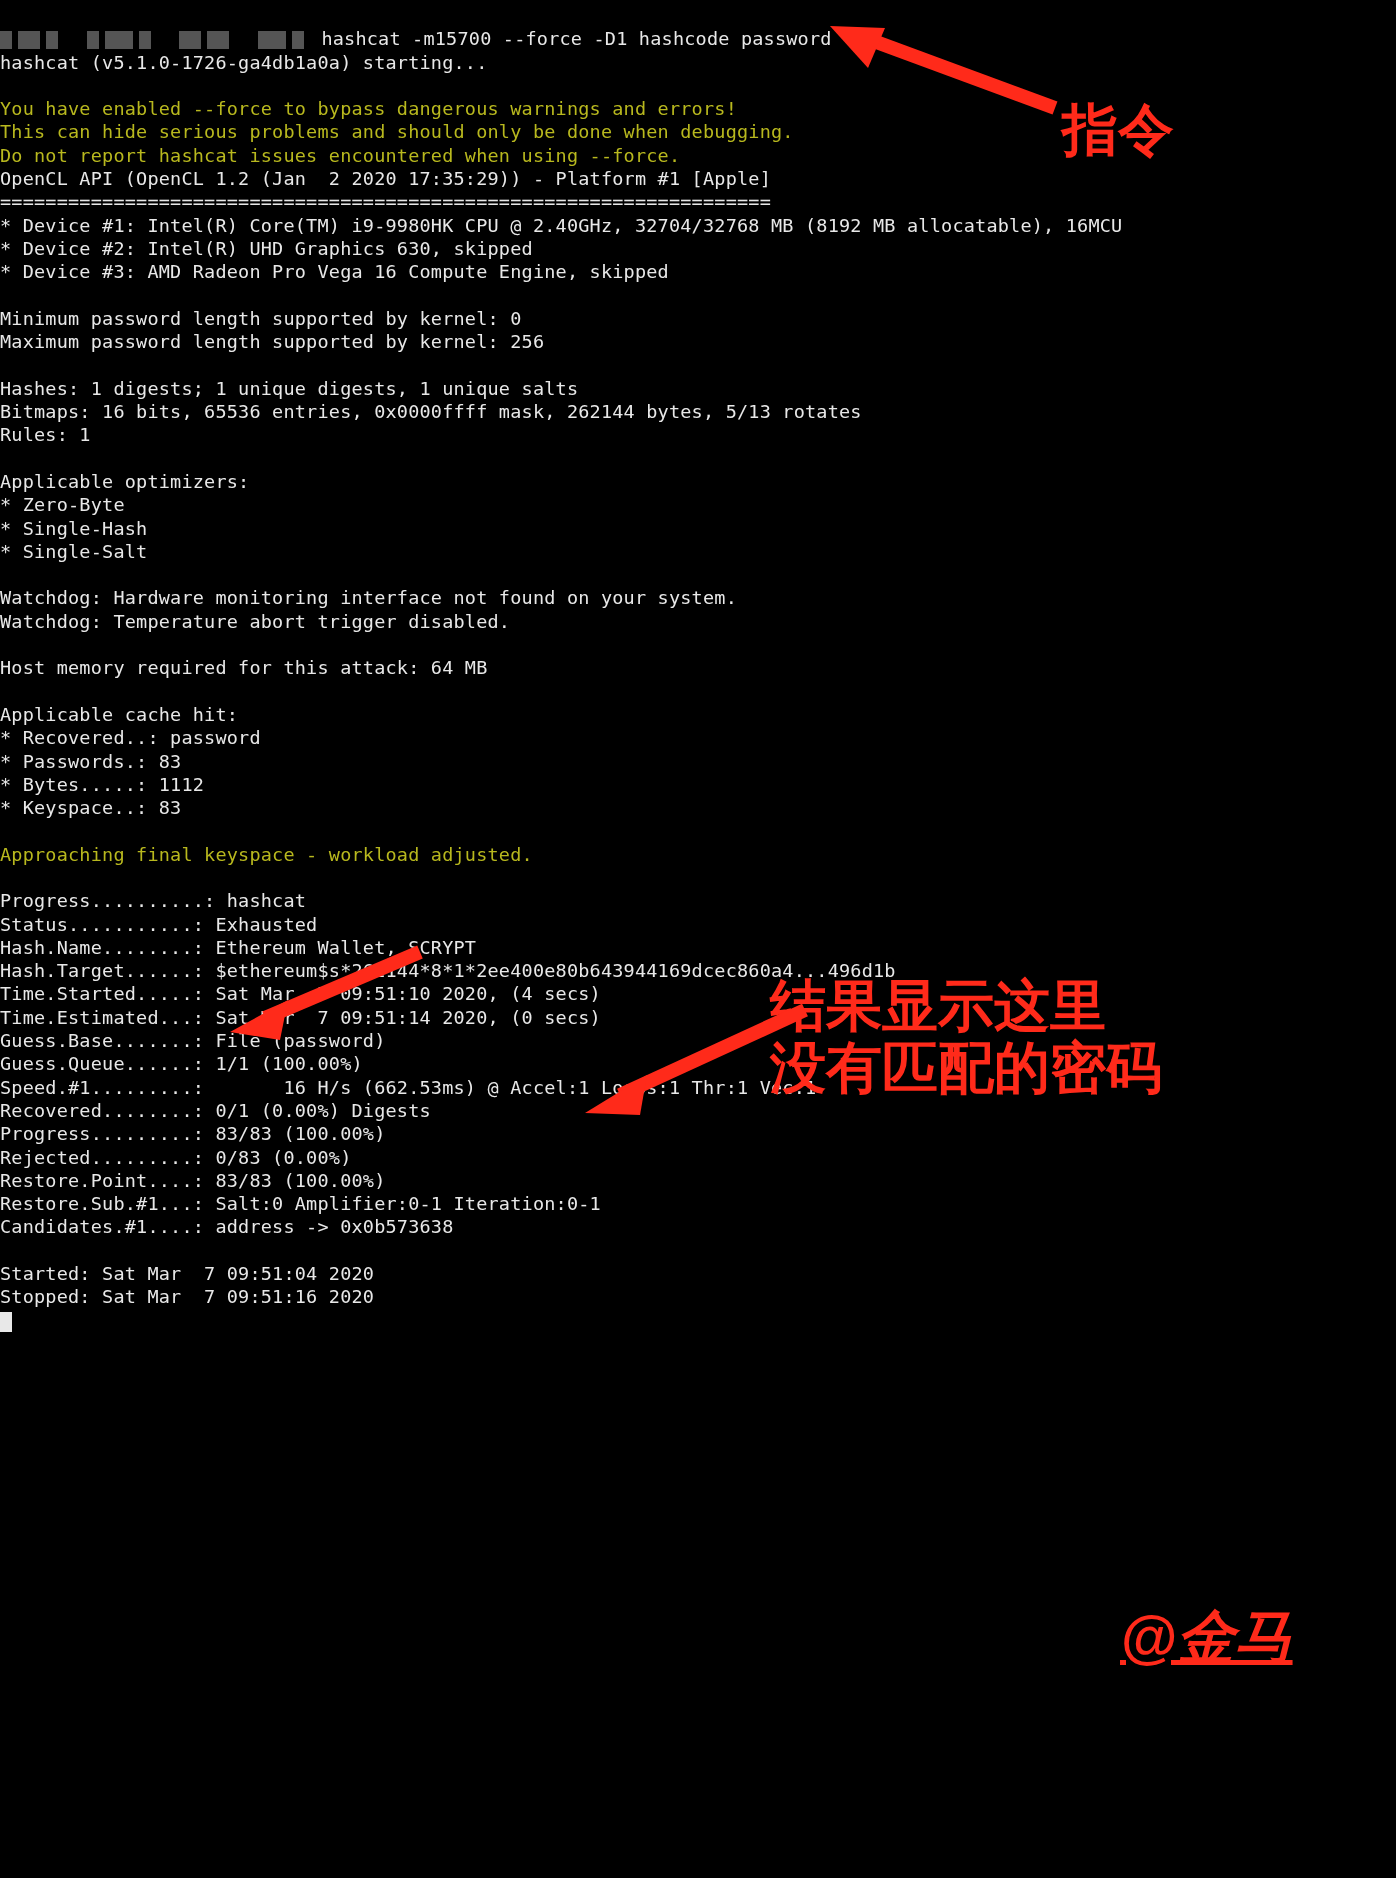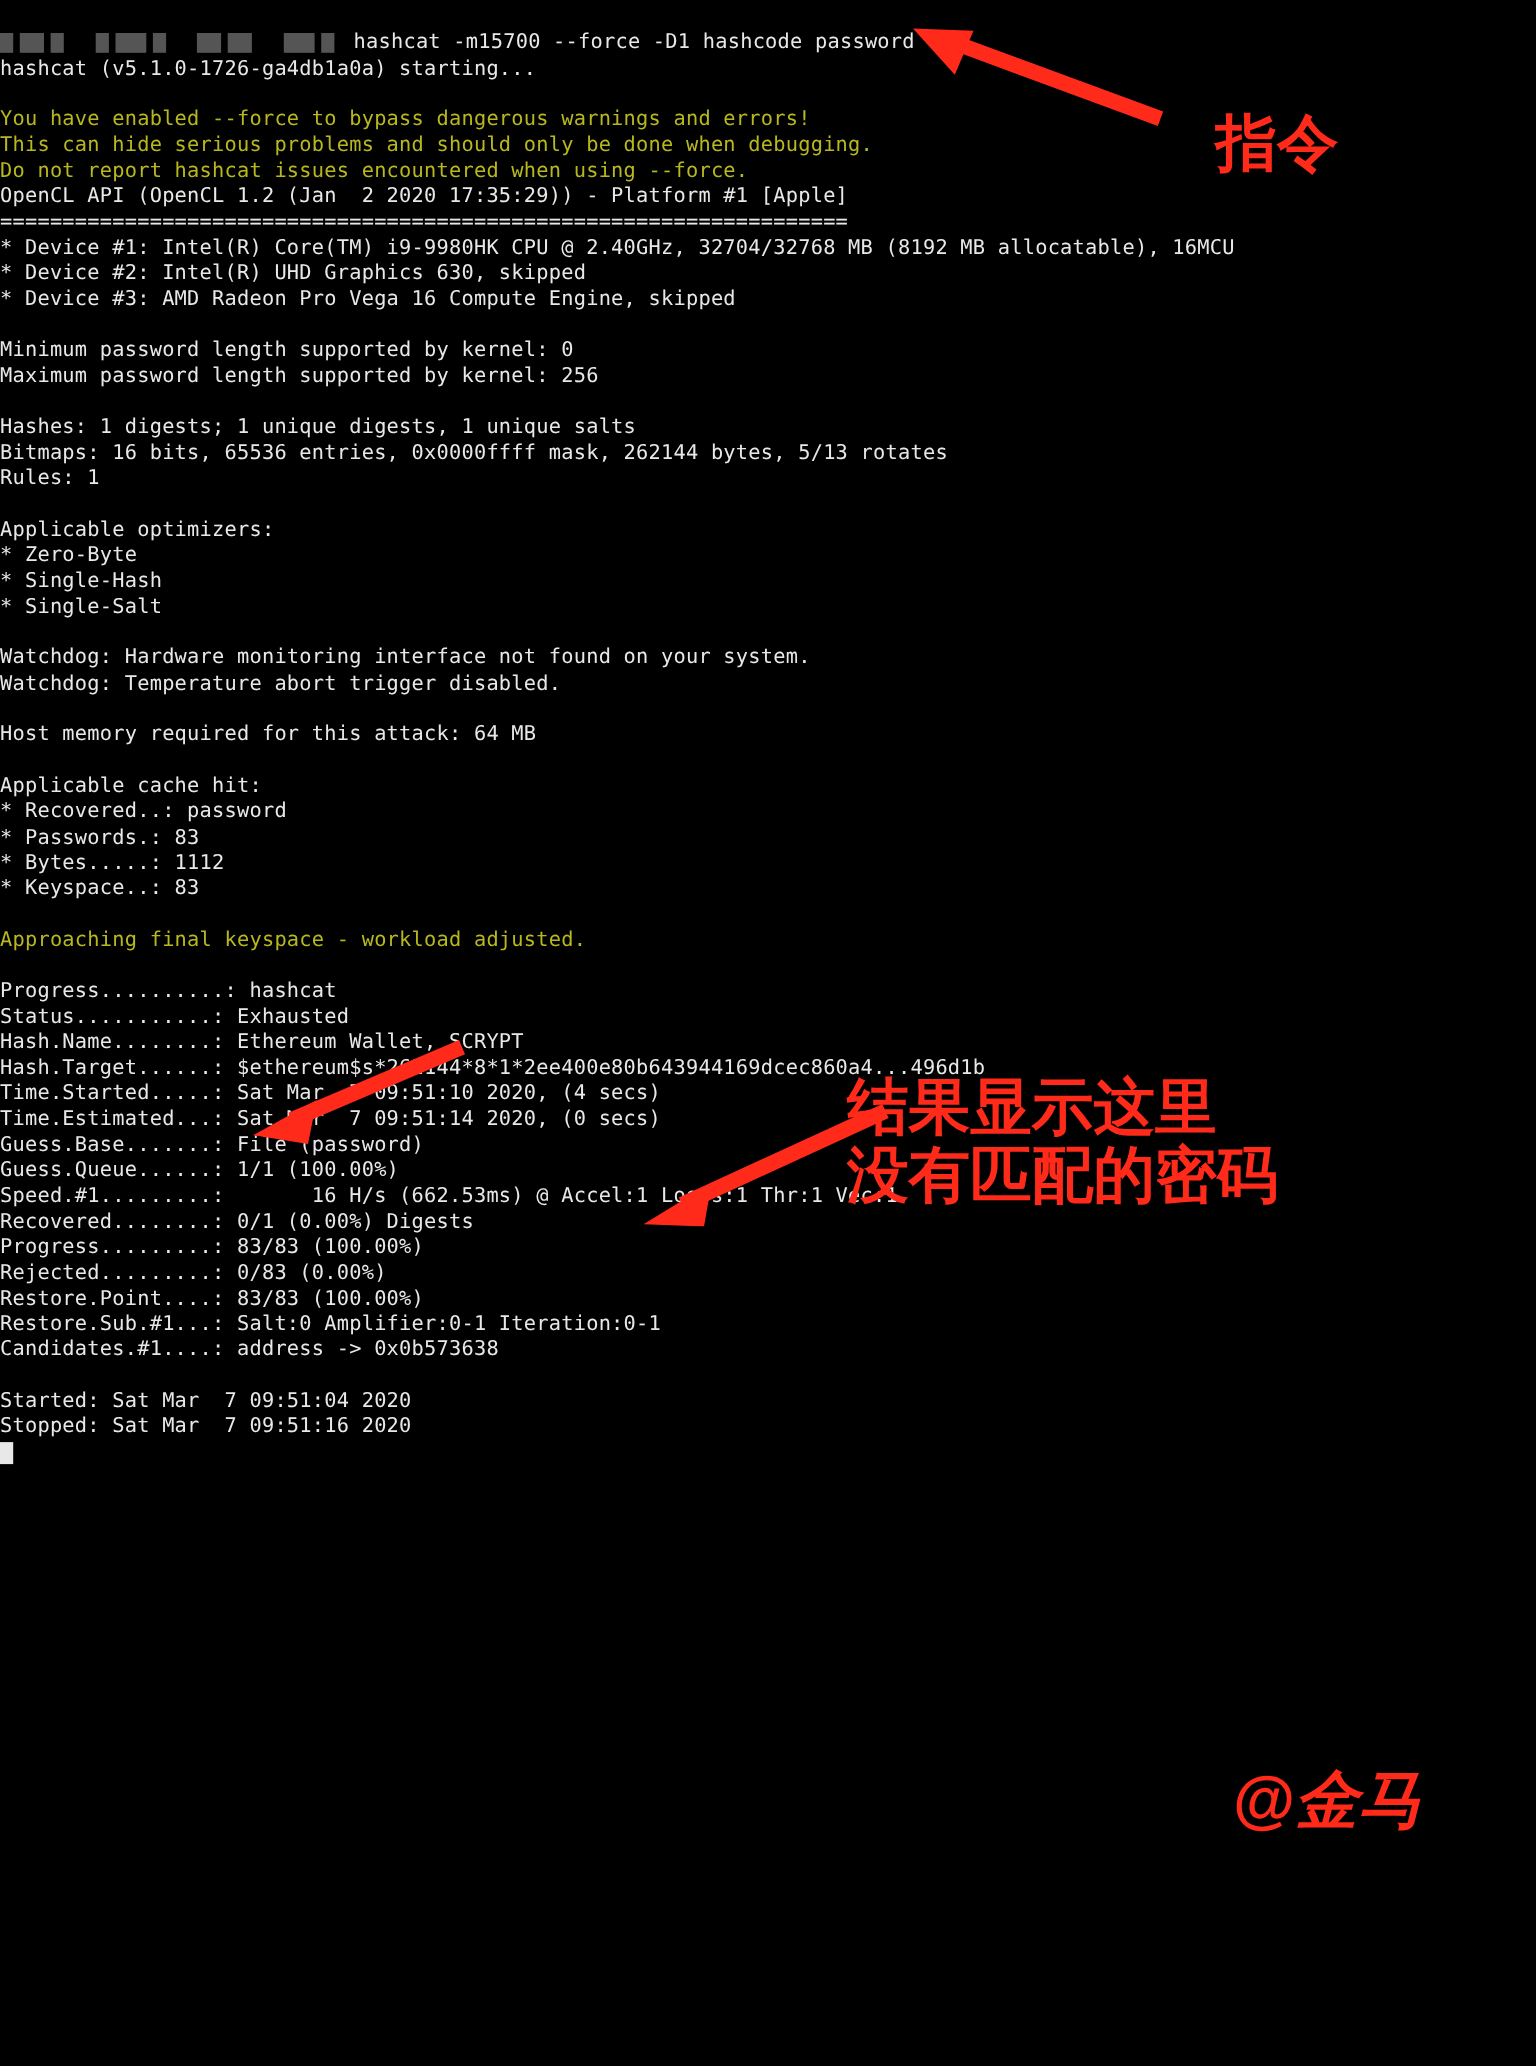--- a/index.html
+++ b/index.html
@@ -71,35 +71,35 @@
 <span class="w">Restore.Sub.#1...: Salt:0 Amplifier:0-1 Iteration:0-1</span>
 <span class="w">Candidates.#1....: address -&gt; 0x0b573638</span>
 
 <span class="w">Started: Sat Mar  7 09:51:04 2020</span>
 <span class="w">Stopped: Sat Mar  7 09:51:16 2020</span>
 <span class="cursor"></span>
 </div>
 
 <div class="overlay" style="top:0;left:0;width:1396px;height:1878px;">
 
-  <div class="ann" style="top:95px;left:1062px;font-size:56px;margin-left:43px;">指令</div>
+  <div class="ann" style="top:95px;left:1062px;font-size:56px;">指令</div>
   <svg class="arrow" style="top:18px;left:830px;" width="240" height="110" viewBox="0 0 240 110">
     <line x1="30" y1="18" x2="225" y2="90" stroke="#ff2a1a" stroke-width="14"></line>
     <polygon points="0,8 55,10 38,50" fill="#ff2a1a"></polygon>
   </svg>
 
   <svg class="arrow" style="top:940px;left:230px;" width="200" height="100" viewBox="0 0 200 100">
     <line x1="35" y1="78" x2="190" y2="12" stroke="#ff2a1a" stroke-width="14"></line>
     <polygon points="0,92 58,60 50,100" fill="#ff2a1a"></polygon>
   </svg>
 
   <div class="ann" style="top:975px;left:770px;font-size:56px;line-height:1.1;">
     <span>结果显示这里</span><br>
     <span>没有匹配的密码</span>
   </div>
   <svg class="arrow" style="top:995px;left:585px;" width="230" height="120" viewBox="0 0 230 120">
     <line x1="35" y1="100" x2="220" y2="15" stroke="#ff2a1a" stroke-width="14"></line>
     <polygon points="0,118 62,80 55,120" fill="#ff2a1a"></polygon>
   </svg>
 
-  <div class="ann" style="top:1600px;left:1120px;font-size:58px;font-style:italic;">@金马</div>
+  <div class="ann" style="top:1600px;left:1120px;font-size:58px;font-style:italic;text-decoration:underline;">@金马</div>
 
 </div>
 
 </body></html>

